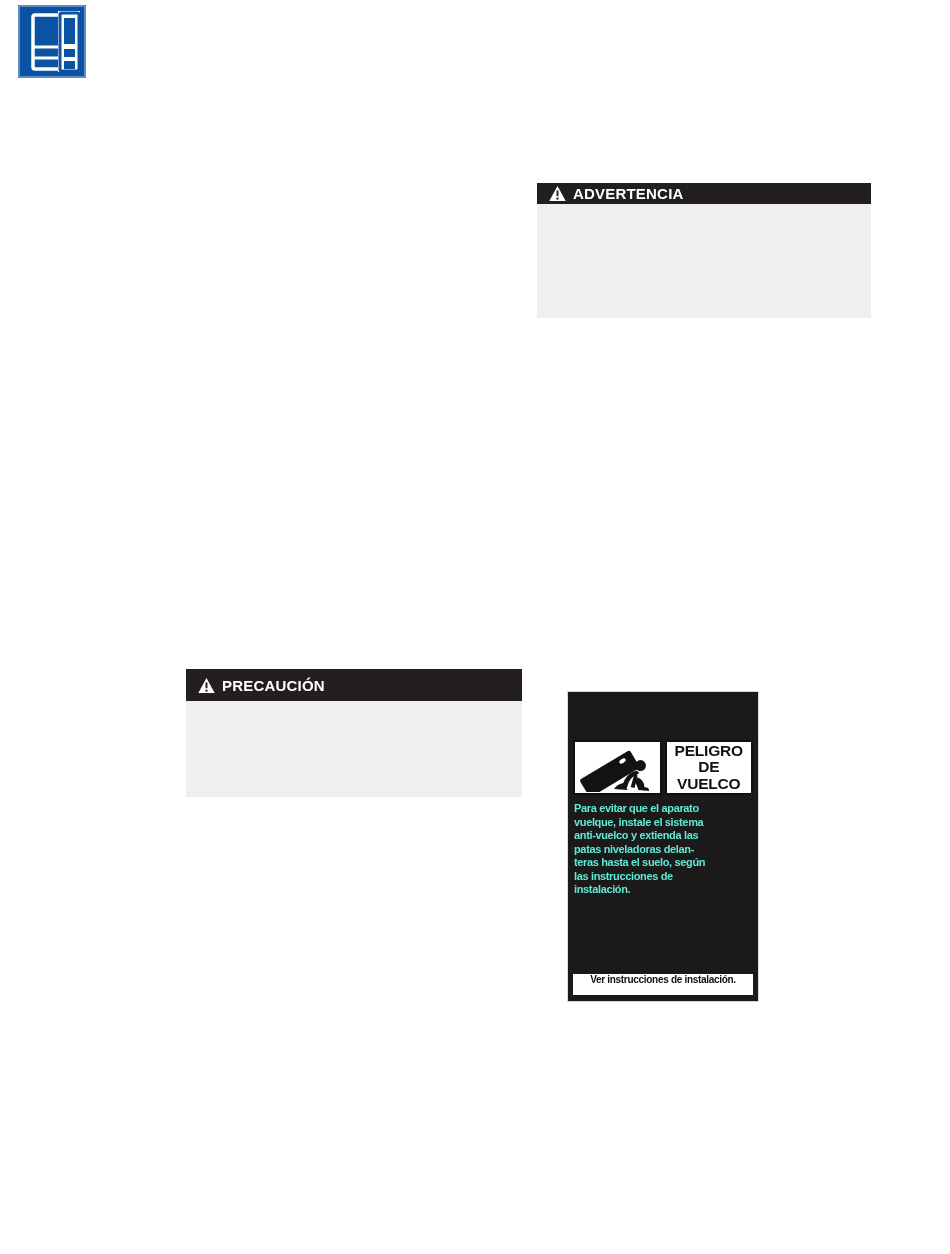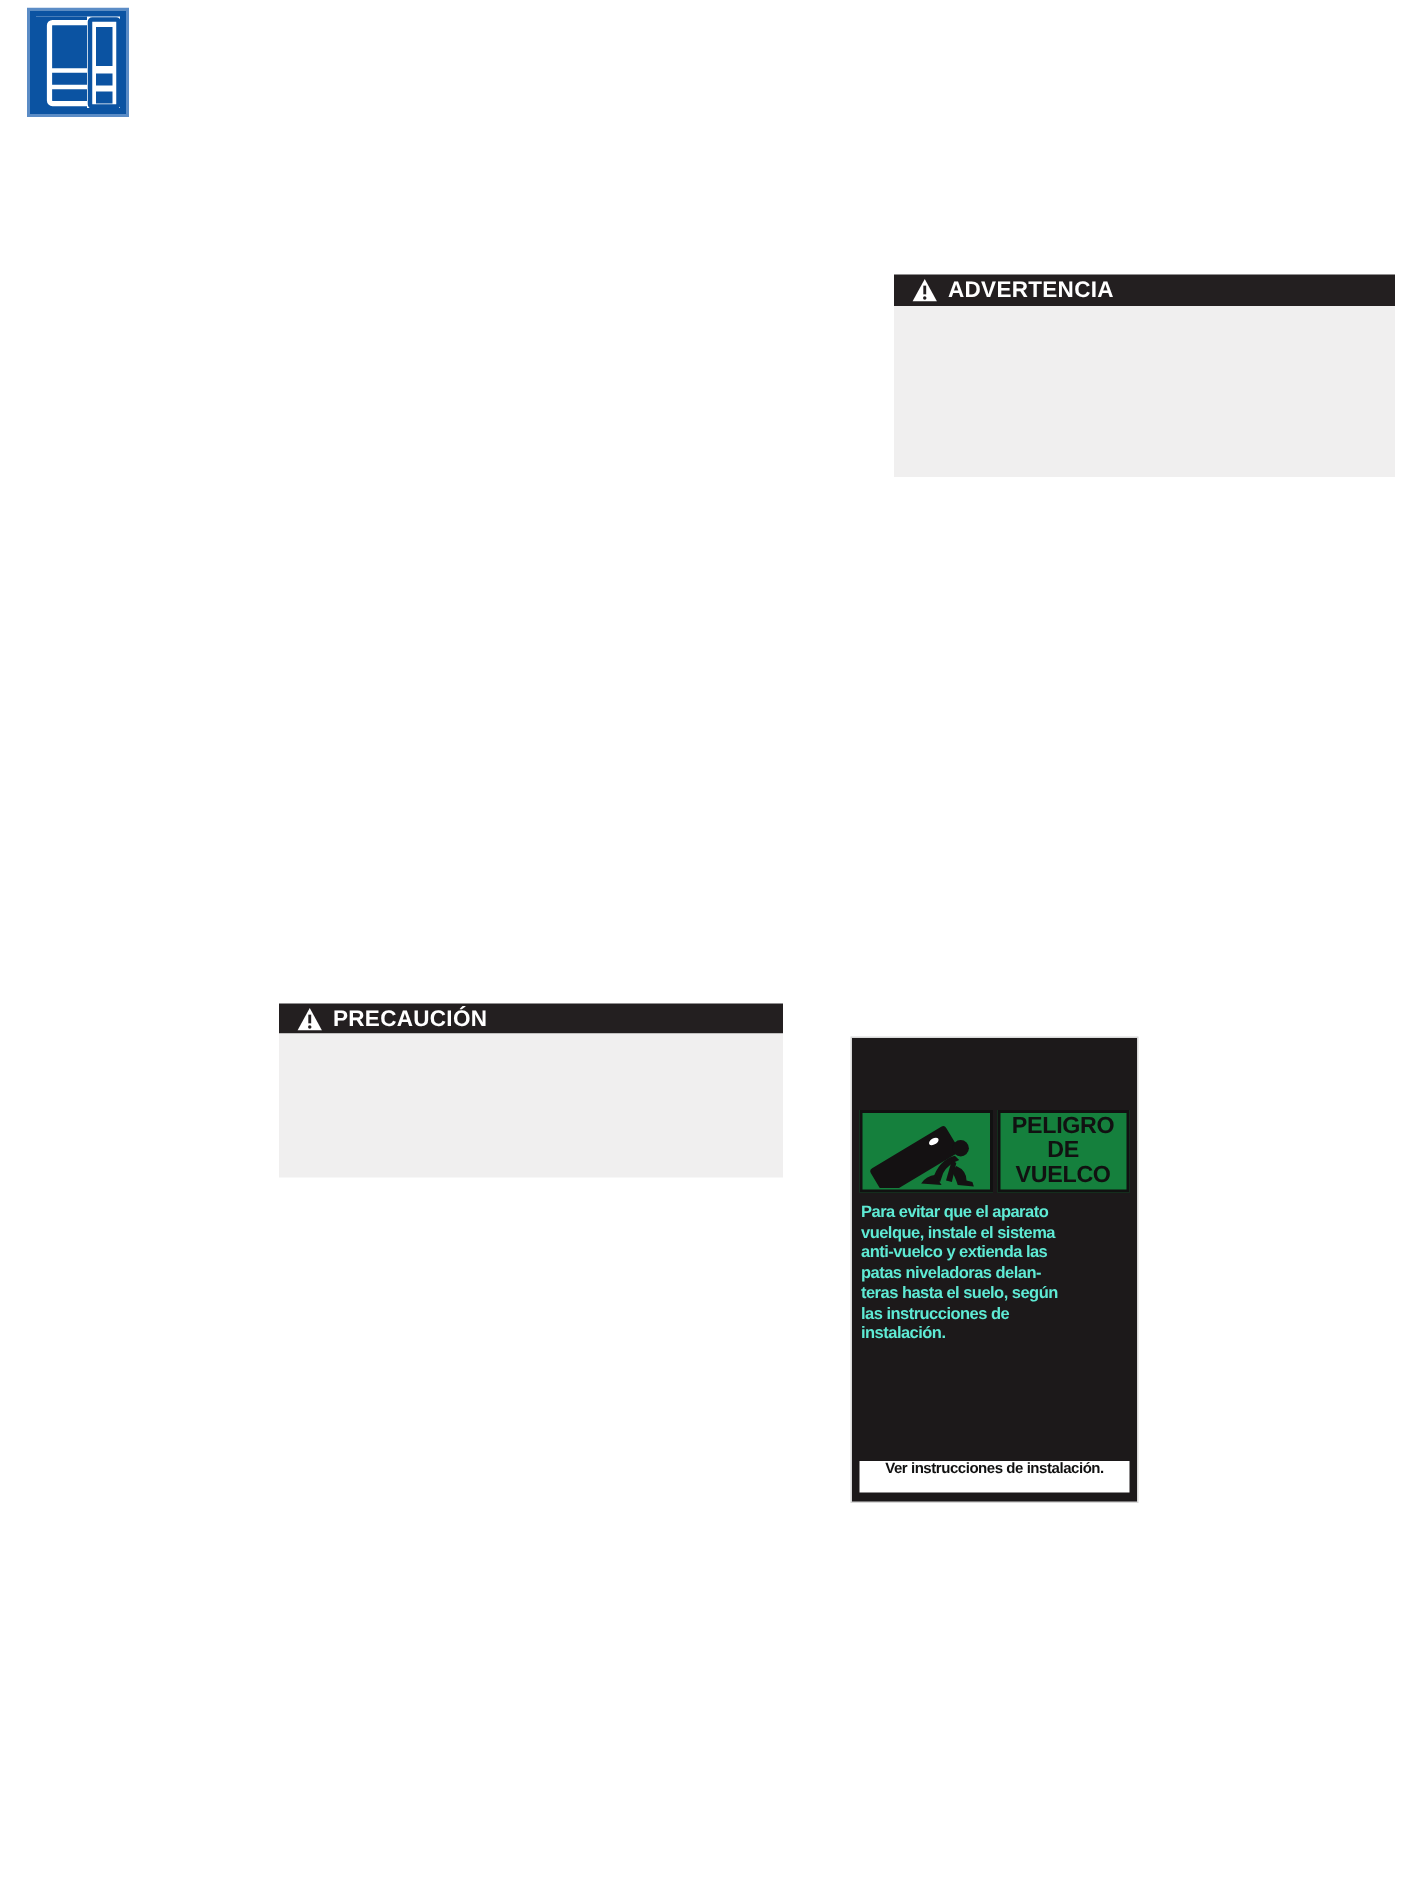--- a/index.html
+++ b/index.html
@@ -14,40 +14,40 @@
 
   
   .alert-box{box-sizing:border-box;}
   .alert-header{
     background:#231f20;color:#ffffff;display:flex;align-items:center;
     padding-left:12px;font-weight:bold;letter-spacing:.2px;
   }
   .alert-header .tri{flex:0 0 auto;margin-right:7px;display:block;}
   .alert-body{background:#f0efef;}
 
-  .warn{left:596px;top:183px;width:334px;}
+  .warn{left:537px;top:183px;width:334px;}
   .warn .alert-header{height:21px;font-size:15px;}
   .warn .alert-body{height:114px;}
 
   .caution{left:186px;top:669px;width:336px;}
-  .caution .alert-header{height:20px;font-size:15px;text-align:center;}
+  .caution .alert-header{height:32px;font-size:15px;text-align:center;}
   .caution .alert-body{height:96px;}
 
   
   .tipover{
     left:568px;top:692px;width:190px;height:309px;background:#1c191a;
     box-sizing:border-box;display:flex;flex-direction:column;
     box-shadow:0 0 0 1px #d8d8d8;
   }
   .tipover .top-bar{height:48px;flex:0 0 auto;}
   .tipover .pict-row{
     flex:0 0 auto;display:flex;margin:0 5px;gap:3px;height:55px;
   }
   .pict-box,.hazard-box{
-    background:#15803d;border:2px solid #111111;box-sizing:border-box;flex:1;
+    background:#ffffff;border:2px solid #111111;box-sizing:border-box;flex:1;
     display:flex;align-items:center;justify-content:center;
   }
   .pict-box svg{display:block;}
   .hazard-title{
     font-weight:bold;font-size:15.5px;line-height:16.5px;color:#111111;
     text-align:center;white-space:pre-line;letter-spacing:-.2px;
   }
   .tipover .body-text{
     color:#5eead4;font-weight:bold;font-size:11px;line-height:13.5px;
     letter-spacing:-.35px;white-space:pre-line;margin:7px 3px 0 6px;

